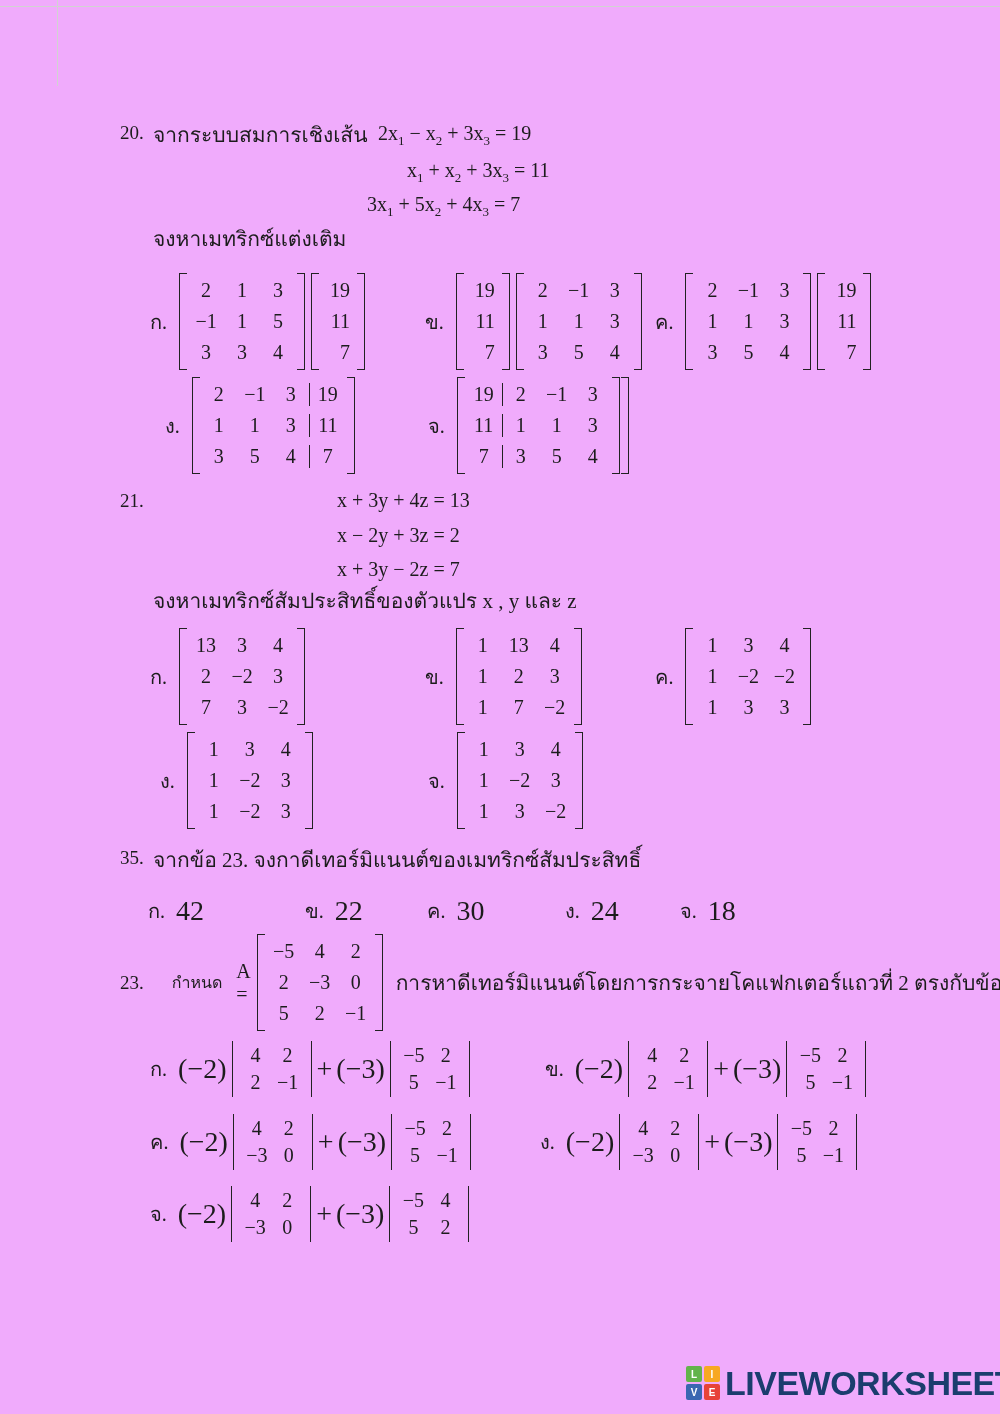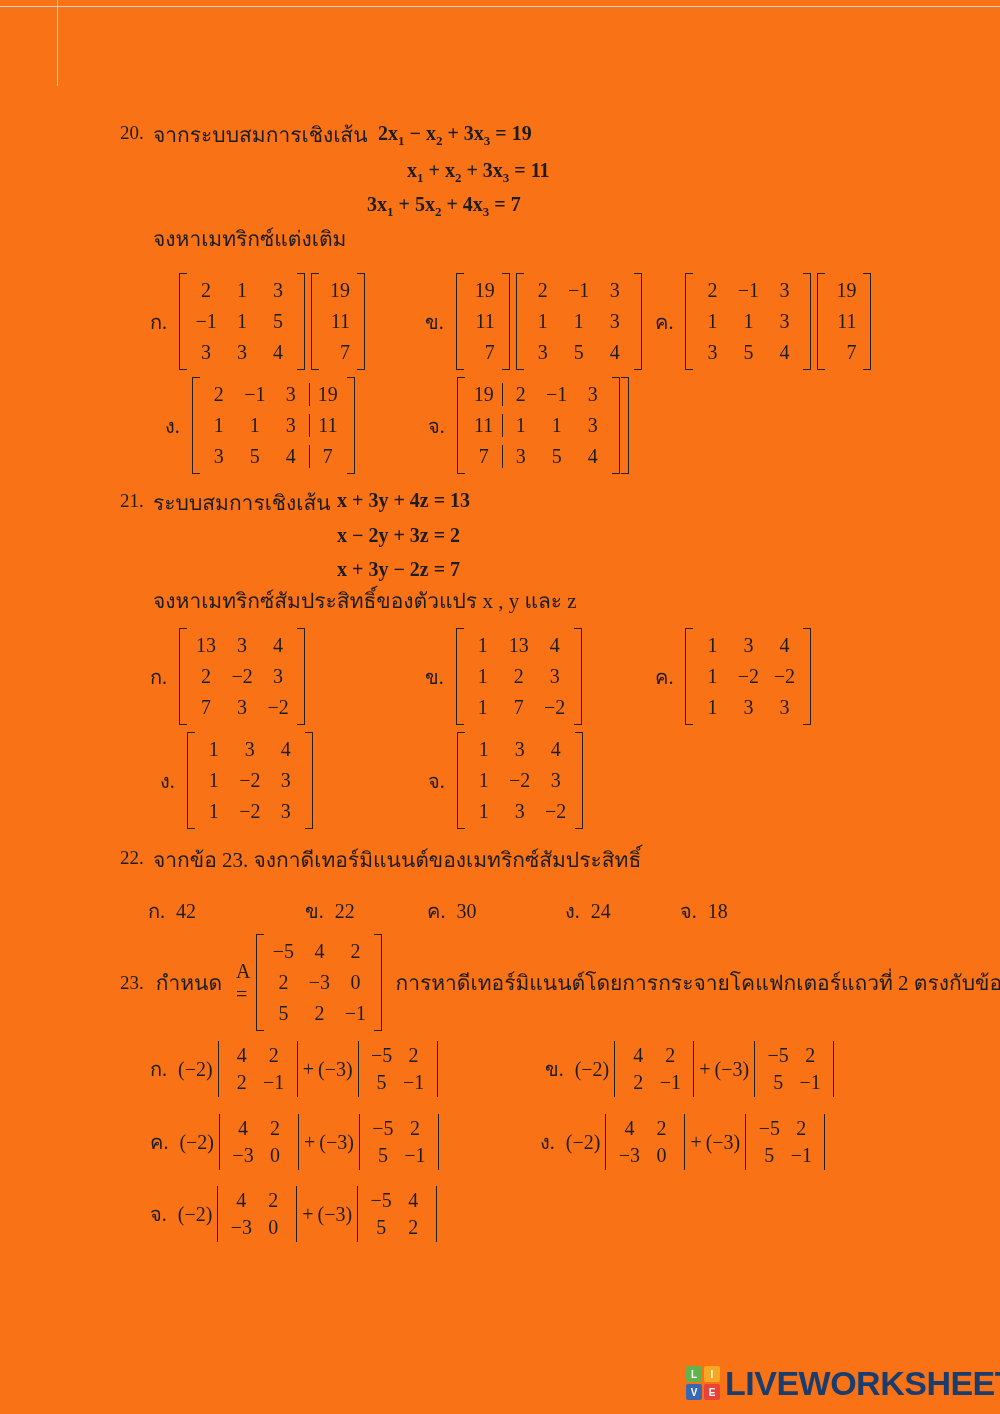--- a/index.html
+++ b/index.html
@@ -1,21 +1,21 @@
 <!DOCTYPE html>
 <html><head>
 <meta charset="utf-8">
 <style>
   html,body{margin:0;padding:0;background:#ffffff;}
-  .page{position:relative;width:1000px;height:1414px;background:#f97316;overflow:hidden;
+  .page{position:relative;width:1000px;height:1414px;background:#f0abfc;overflow:hidden;
         font-family:"Liberation Serif", serif;color:#1c1c1c;}
   .abs{position:absolute;}
   .thai{font-size:21px;white-space:nowrap;}
   .num{font-size:19px;}
-  .eq{font-size:20px;white-space:pre;font-weight:bold;}
+  .eq{font-size:20px;white-space:pre;}
   sub{font-size:13px;}
   .hair-h{position:absolute;height:1px;background:#d2d2d2;}
   .hair-v{position:absolute;width:1px;background:#d2d2d2;}
 
   
   .choice{display:inline-flex;align-items:center;position:absolute;}
   .clabel{font-size:20px;margin-right:9px;white-space:nowrap;}
 
   
   .bmatrix{display:inline-flex;flex-direction:column;position:relative;
@@ -35,24 +35,24 @@
   .det{display:inline-flex;flex-direction:column;position:relative;
        padding:2px 8px;margin:0 3px;justify-content:center;}
   .det::before{content:"";position:absolute;left:0;top:1px;bottom:1px;width:0;
        border-left:1.6px solid #222;}
   .det::after{content:"";position:absolute;right:0;top:1px;bottom:1px;width:0;
        border-right:1.6px solid #222;}
   .det .mrow{height:27px;}
   .det .mcell{min-width:22px;padding:0 5px;}
 
   .expr{display:inline-flex;align-items:center;}
-  .etok{font-size:20px;margin:0 2px;white-space:pre;}
+  .etok{font-size:28px;margin:0 2px;white-space:pre;}
 
   .q23row{display:flex;align-items:center;position:absolute;}
-  .q23row .lead{font-size:21px;margin:0 14px 0 12px;}
+  .q23row .lead{font-size:16px;margin:0 14px 0 28px;}
   .q23row .alab{font-size:20px;margin-right:4px;}
   .q23row .tail{font-size:21px;margin-left:10px;white-space:nowrap;}
 
   
   .logo{display:flex;align-items:center;text-decoration:none;}
   .logo-grid{display:grid;grid-template-columns:16px 16px;grid-template-rows:16px 16px;
        gap:2px;margin-right:5px;}
   .lg-sq{display:flex;align-items:center;justify-content:center;color:#fff;
        font-family:"Liberation Sans", sans-serif;font-weight:bold;font-size:10px;
        border-radius:2px;}
@@ -209,21 +209,20 @@
           <span class="mcell mdiv">7</span>
           <span class="mcell">3</span>
           <span class="mcell">5</span>
           <span class="mcell">4</span>
         </span>
         <span class="xbracket"></span>
       </span>
   </div>
 
   <div class="abs num" style="left:120px;top:490px">21.</div>
-  <div class="abs thai" style="left:153px;top:486px">ระบบสมการเชิงเส้น</div>
   <div class="abs eq" style="left:337px;top:489px">x + 3y + 4z = 13</div>
   <div class="abs eq" style="left:337px;top:524px">x − 2y + 3z = 2</div>
   <div class="abs eq" style="left:337px;top:558px">x + 3y − 2z = 7</div>
   <div class="abs thai" style="left:153px;top:584px">จงหาเมทริกซ์สัมประสิทธิ์ของตัวแปร x , y และ z</div>
 
   <div class="choice" style="left:150px;top:627px">
     <span class="clabel">ก.</span>
     <span class="bmatrix">
         <span class="mrow">
           <span class="mcell">13</span>
@@ -316,21 +315,21 @@
           <span class="mcell">3</span>
         </span>
         <span class="mrow">
           <span class="mcell">1</span>
           <span class="mcell">3</span>
           <span class="mcell">−2</span>
         </span>
       </span>
   </div>
 
-  <div class="abs num" style="left:120px;top:847px">22.</div>
+  <div class="abs num" style="left:120px;top:847px">35.</div>
   <div class="abs thai" style="left:153px;top:843px">จากข้อ 23. จงกาดีเทอร์มิแนนต์ของเมทริกซ์สัมประสิทธิ์</div>
 
   <div class="choice" style="left:148px;top:895px">
     <span class="clabel">ก.</span>
     <span class="etok">42</span>
   </div>
   <div class="choice" style="left:305px;top:895px">
     <span class="clabel">ข.</span>
     <span class="etok">22</span>
   </div>

